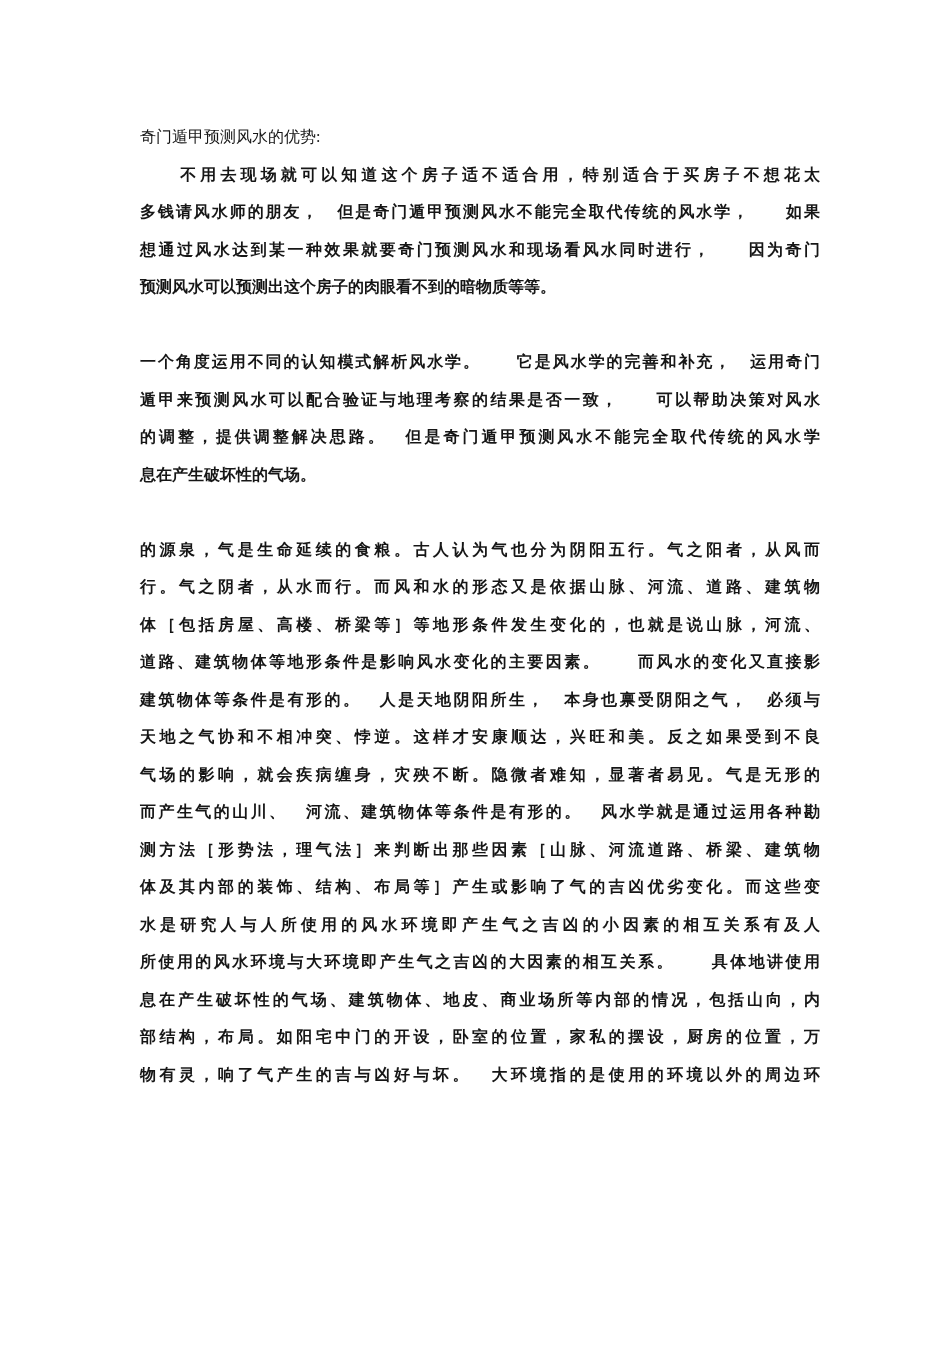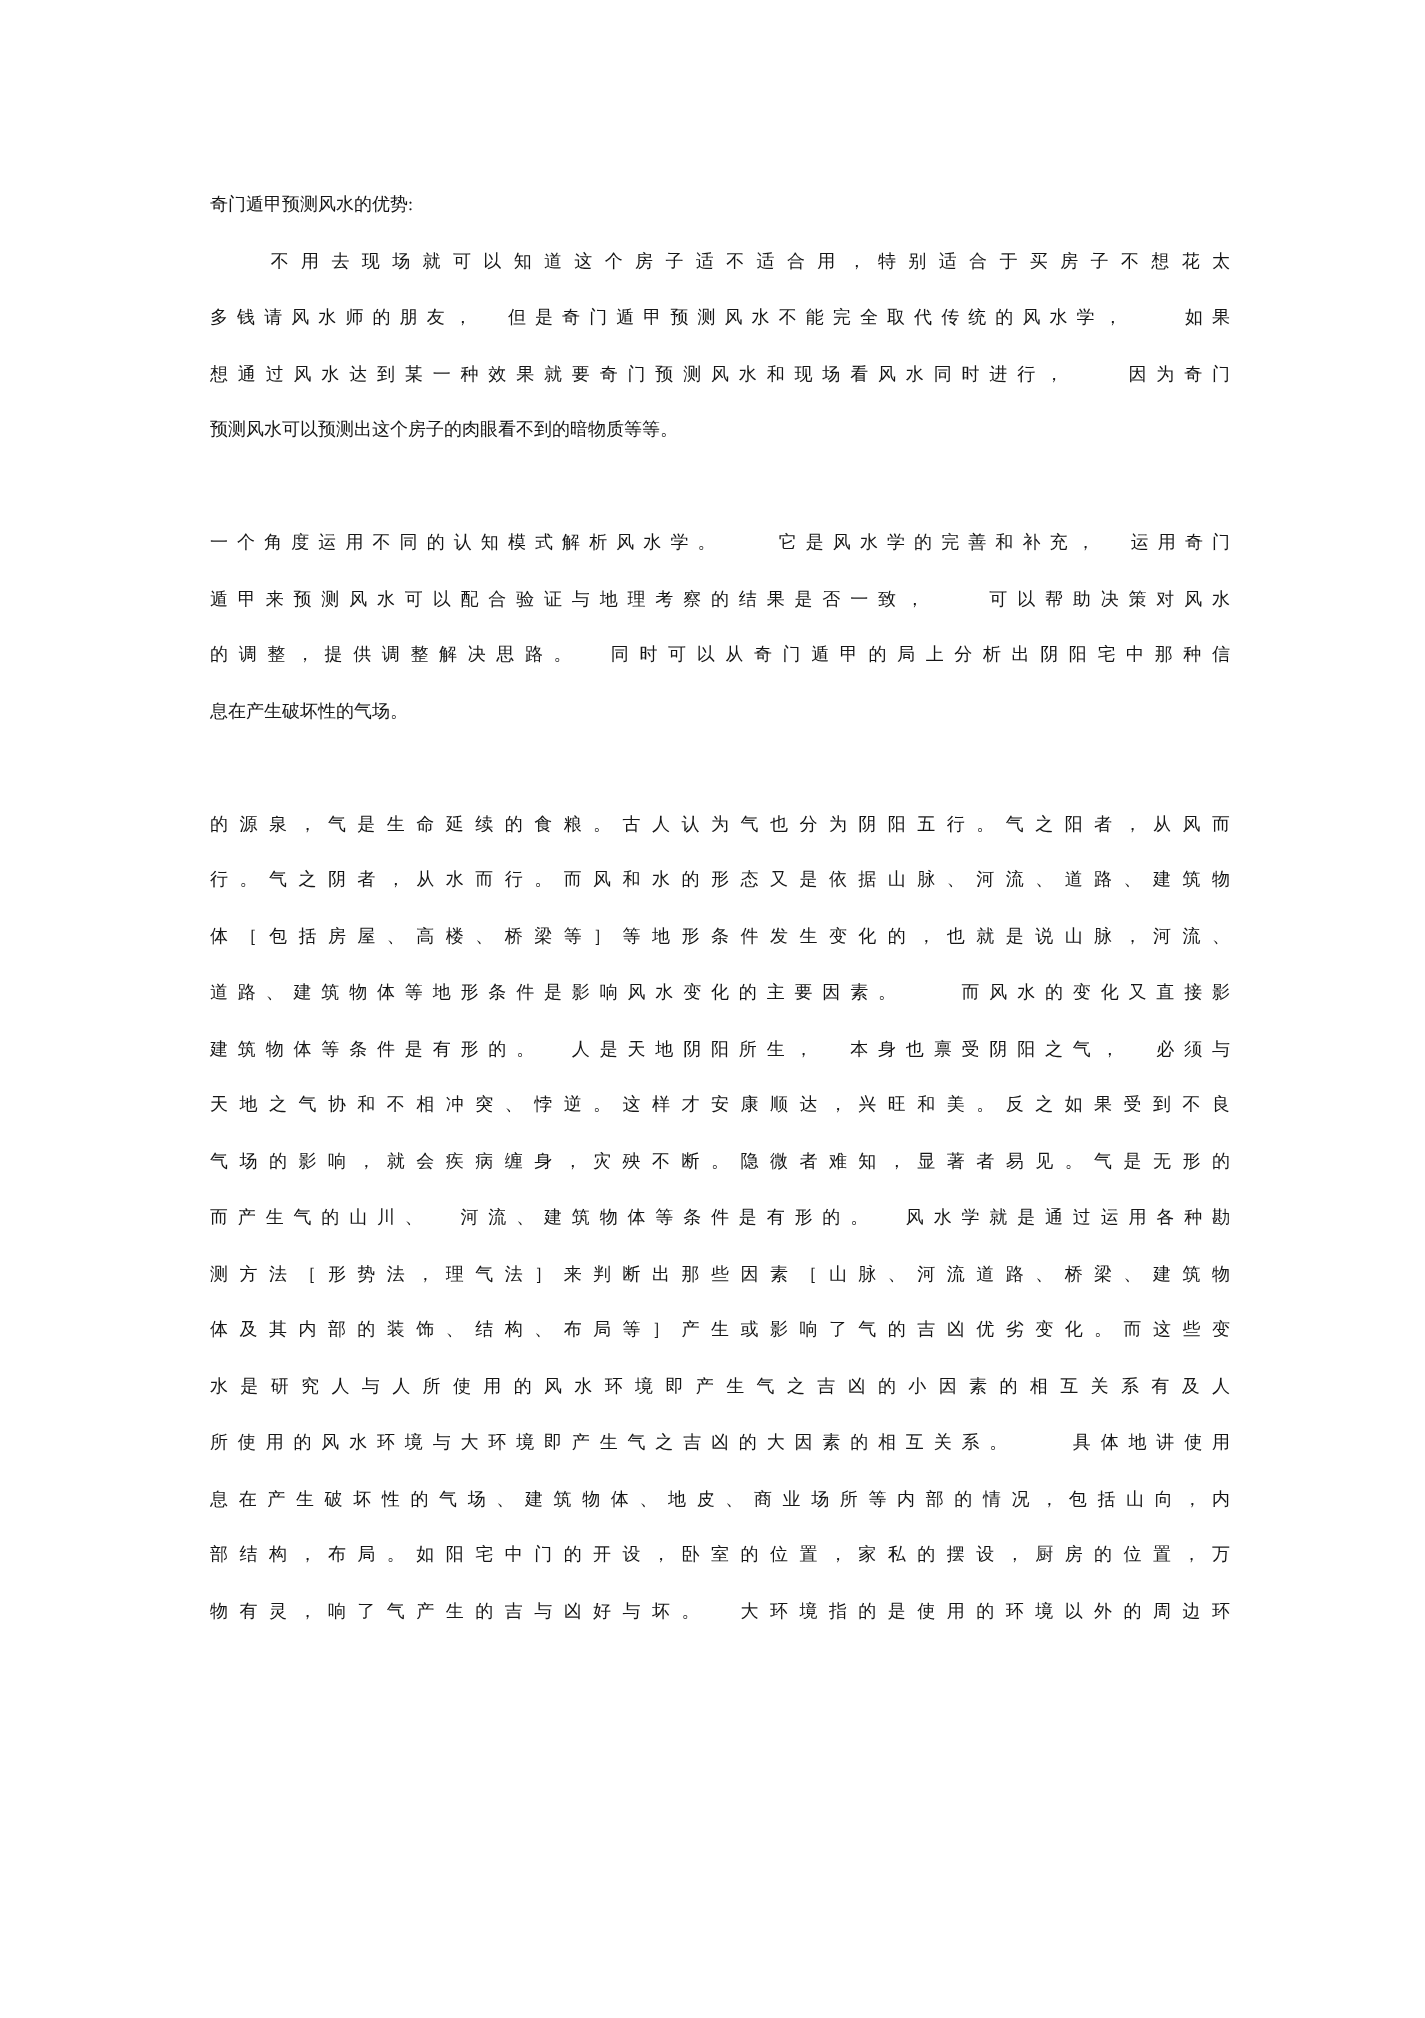--- a/index.html
+++ b/index.html
@@ -19,57 +19,57 @@
     width: 950px;
     height: 1345px;
     background: #ffffff;
   }
   .content {
     position: absolute;
     left: 140px;
     top: 118px;
     width: 680px;
     font-family: "Liberation Serif", "DejaVu Serif", serif;
-    font-size: 12px;
+    font-size: 16px;
     line-height: 37.5px;
     font-weight: 400;
     color: #161616;
   }
   .line {
     width: 680px;
     white-space: nowrap;
     text-align: justify;
     text-align-last: justify;
     text-justify: inter-character;
   }
   .line.short {
     text-align: left;
     text-align-last: left;
   }
   .paragraph { margin: 0; }
-  #document-body .paragraph { margin-top: 37.5px; }
+  #document-body .paragraph { margin-top: 37.5px; font-weight: bold; }
   #document-body .paragraph:first-child { margin-top: 0; }
 </style>
 </head>
 <body>
 
 <div class="page" style="background: rgb(255, 255, 255);">
   <div class="content" style="color: rgb(22, 22, 22);">
     <div class="line short">奇门遁甲预测风水的优势:</div>
     <div id="document-body">
         <div class="paragraph">
           <div class="line">　　不用去现场就可以知道这个房子适不适合用，特别适合于买房子不想花太</div>
           <div class="line">多钱请风水师的朋友，　但是奇门遁甲预测风水不能完全取代传统的风水学，　　如果</div>
           <div class="line">想通过风水达到某一种效果就要奇门预测风水和现场看风水同时进行，　　因为奇门</div>
           <div class="line short">预测风水可以预测出这个房子的肉眼看不到的暗物质等等。</div>
         </div>
         <div class="paragraph">
           <div class="line">一个角度运用不同的认知模式解析风水学。　　它是风水学的完善和补充，　运用奇门</div>
           <div class="line">遁甲来预测风水可以配合验证与地理考察的结果是否一致，　　可以帮助决策对风水</div>
-          <div class="line">的调整，提供调整解决思路。　同时可以从奇门遁甲的局上分析出阴阳宅中那种信</div>
+          <div class="line">的调整，提供调整解决思路。　但是奇门遁甲预测风水不能完全取代传统的风水学</div>
           <div class="line short">息在产生破坏性的气场。</div>
         </div>
         <div class="paragraph">
           <div class="line">的源泉，气是生命延续的食粮。古人认为气也分为阴阳五行。气之阳者，从风而</div>
           <div class="line">行。气之阴者，从水而行。而风和水的形态又是依据山脉、河流、道路、建筑物</div>
           <div class="line">体［包括房屋、高楼、桥梁等］等地形条件发生变化的，也就是说山脉，河流、</div>
           <div class="line">道路、建筑物体等地形条件是影响风水变化的主要因素。　　而风水的变化又直接影</div>
           <div class="line">建筑物体等条件是有形的。　人是天地阴阳所生，　本身也禀受阴阳之气，　必须与</div>
           <div class="line">天地之气协和不相冲突、悖逆。这样才安康顺达，兴旺和美。反之如果受到不良</div>
           <div class="line">气场的影响，就会疾病缠身，灾殃不断。隐微者难知，显著者易见。气是无形的</div>

